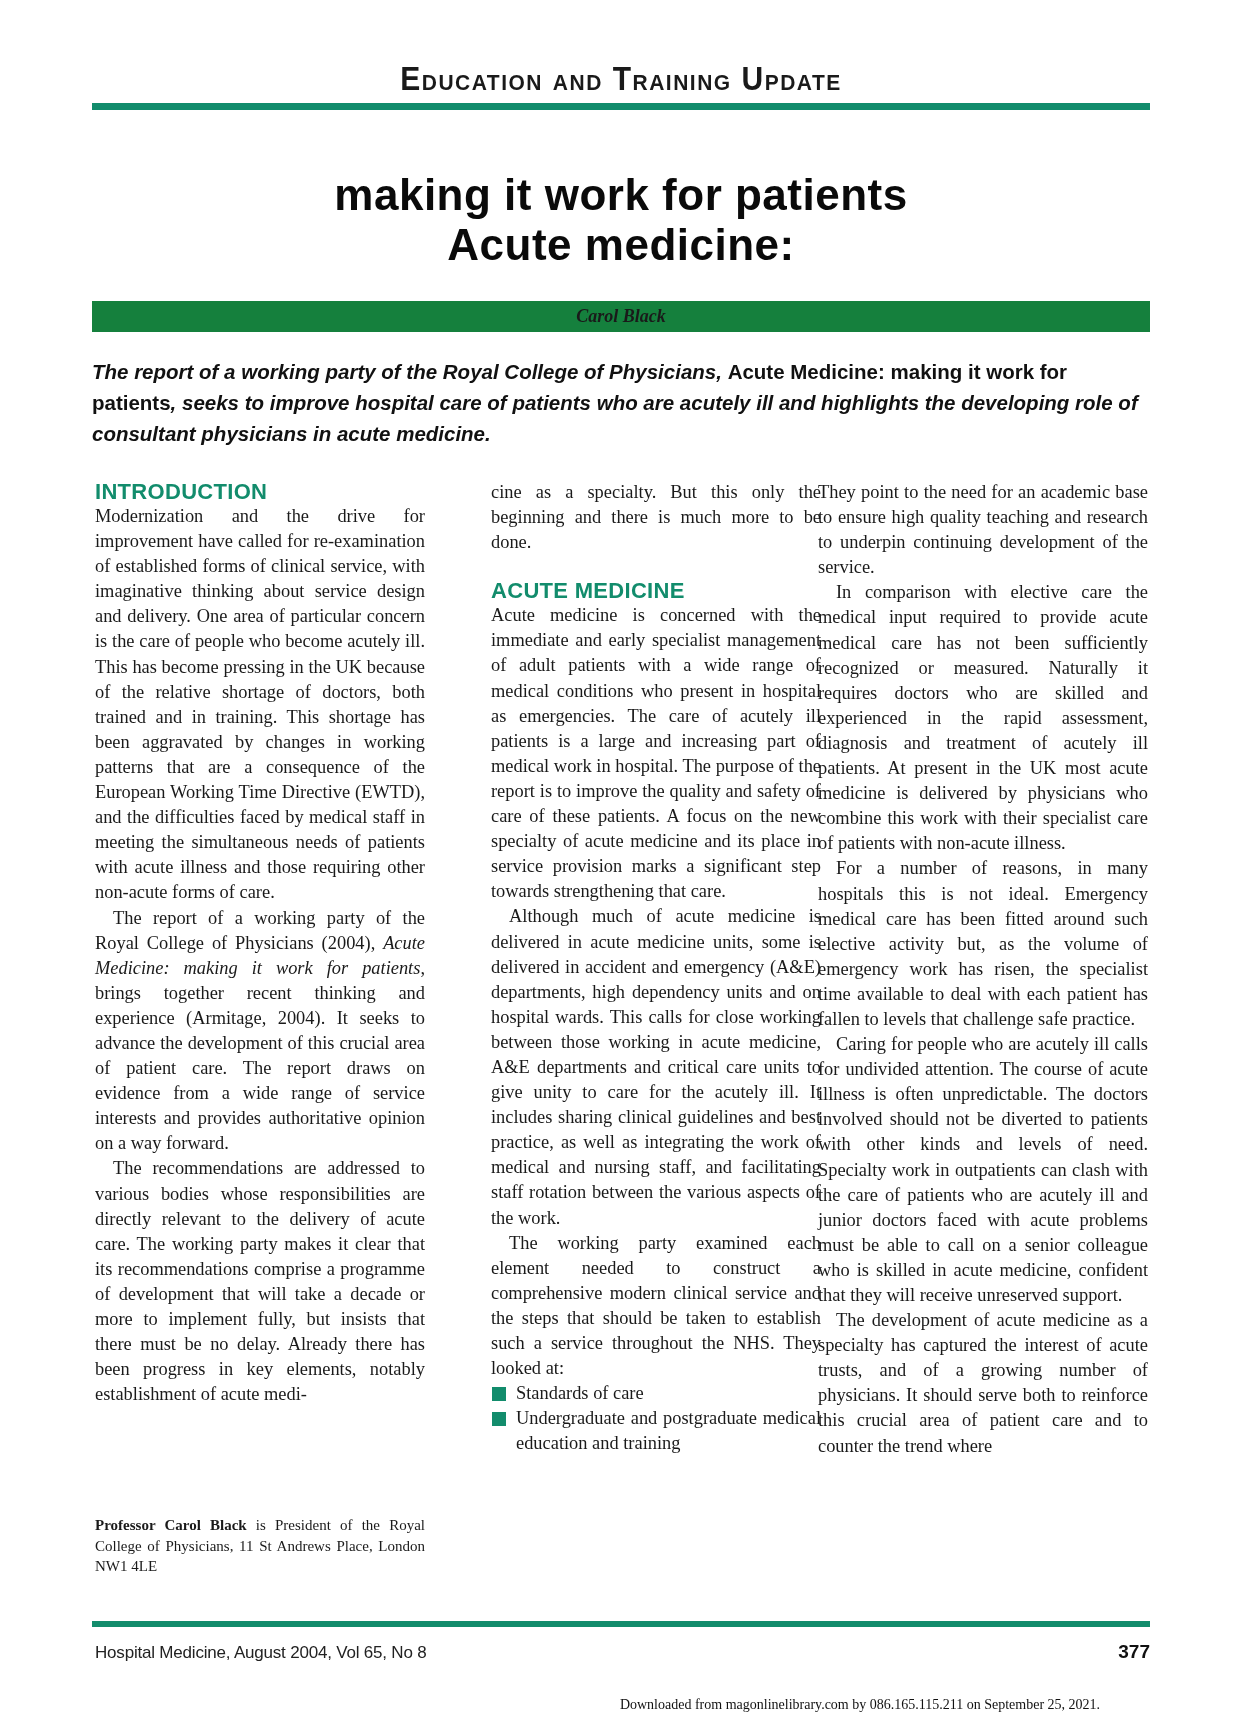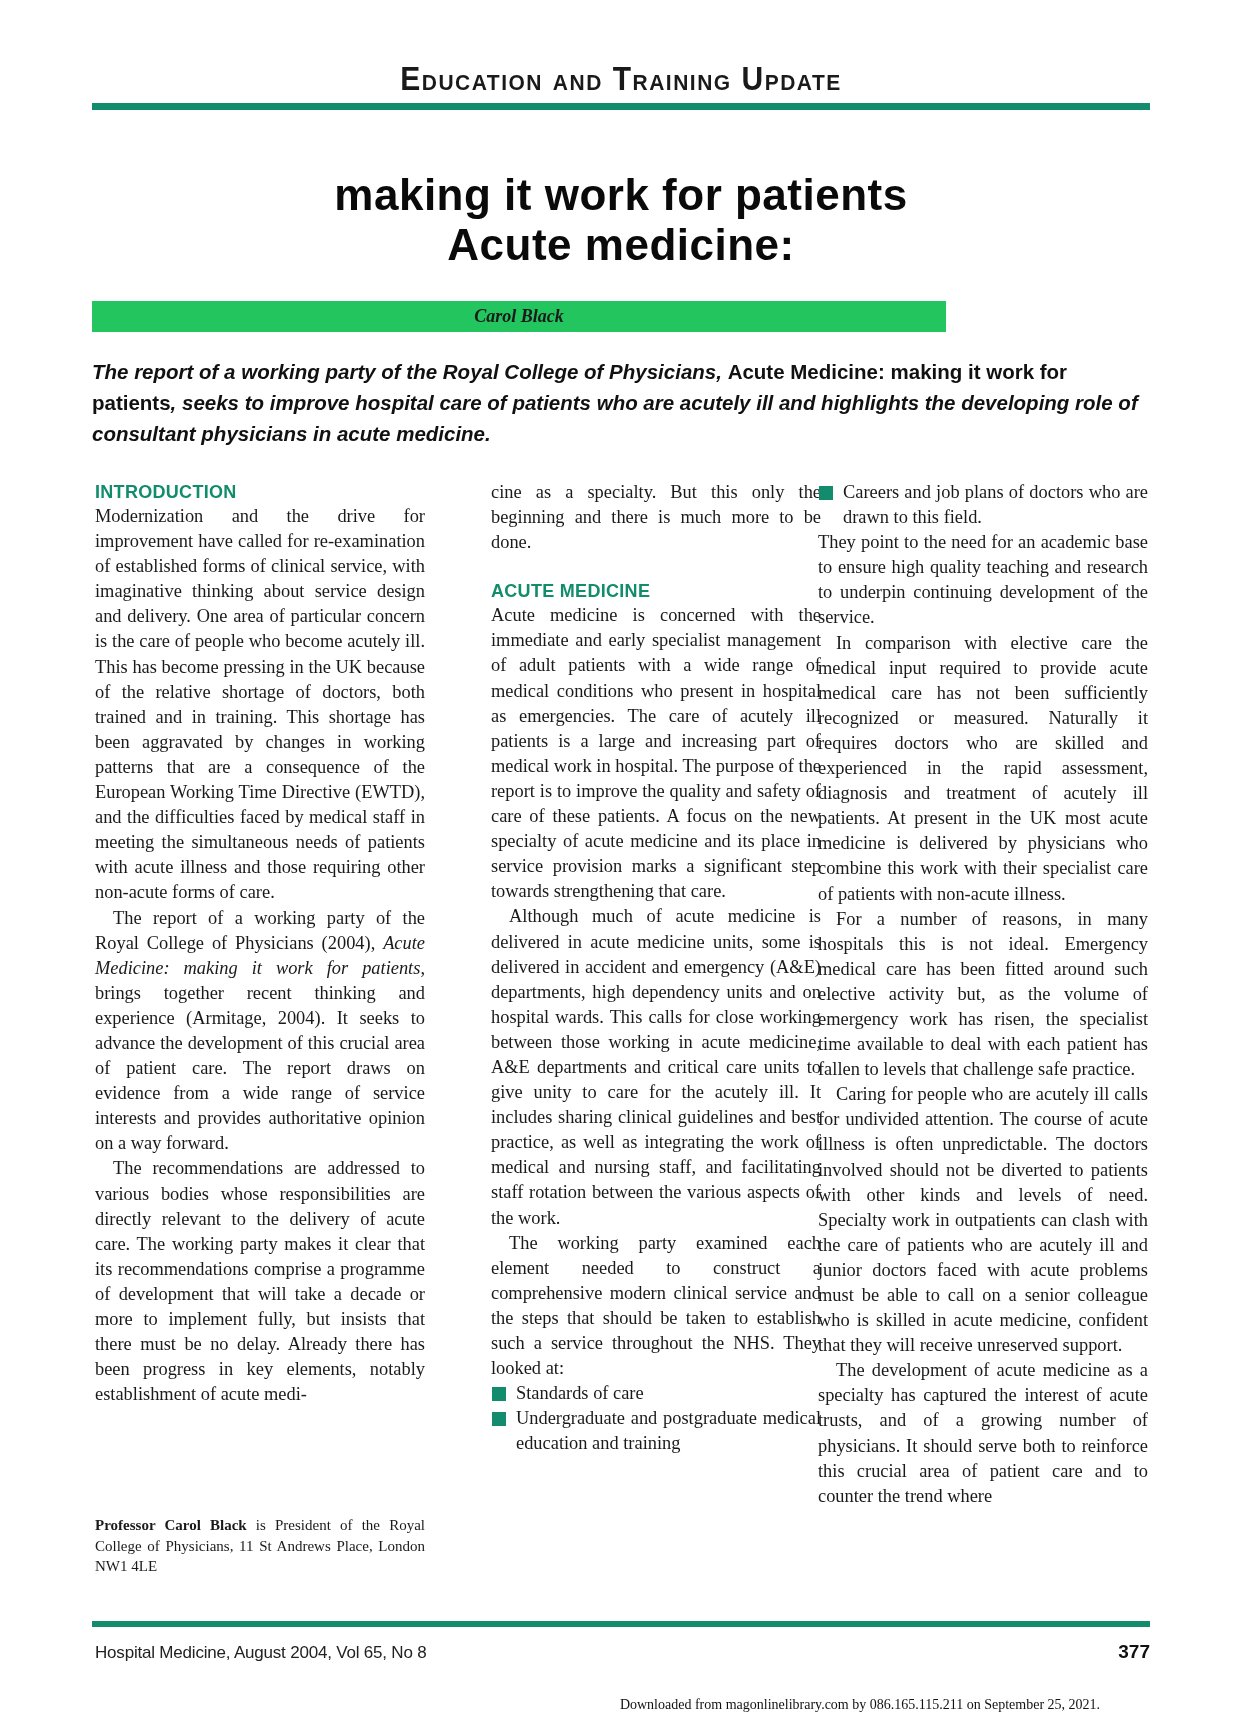--- a/index.html
+++ b/index.html
@@ -16,22 +16,22 @@
   .rule-top { left: 92px; top: 103px; width: 1058px; height: 7px; }
   .rule-bottom { left: 92px; top: 1621px; width: 1058px; height: 6px; }
 
   .title {
     left: 92px; top: 170px; width: 1058px; text-align: center;
     font-family: "Liberation Sans", sans-serif; font-weight: 700;
     font-size: 44px; line-height: 50px; color: #0a0a0a; letter-spacing: 0.5px;
   }
 
   .author-band {
-    left: 92px; top: 301px; width: 854px; height: 31px;
-    background: #22c55e; display: flex; align-items: center; justify-content: center;
+    left: 92px; top: 301px; width: 1058px; height: 31px;
+    background: #15803d; display: flex; align-items: center; justify-content: center;
   }
   .author-band span {
     font-family: "Liberation Serif", serif; font-style: italic; font-weight: 700;
     font-size: 18px; color: #1a1a1a;
   }
 
   .standfirst {
     left: 92px; top: 356px; width: 1058px;
     font-family: "Liberation Sans", sans-serif; font-weight: 700; font-style: italic;
     font-size: 20.5px; line-height: 31px; color: #111;
@@ -46,21 +46,21 @@
   .col-1 { left: 95px; }
   .col-2 { left: 457px; margin-left: 34px; }
   .col-3 { left: 818px; }
   .col p { margin: 0; }
   .col p.indent { text-indent: 18px; }
   .col p.space-after { margin-bottom: 24px; }
   .col .em { font-style: italic; }
 
   .subhead {
     font-family: "Liberation Sans", sans-serif; font-weight: 700;
-    font-size: 18px; color: #128c6c; letter-spacing: 0.3px;
+    font-size: 22px; color: #128c6c; letter-spacing: 0.3px;
     line-height: 24px; text-align: left;
   }
 
   .bullets { list-style: none; margin: 0; padding: 0; }
   .bullets li { position: relative; padding-left: 25px; text-align: justify; }
   .bullet-square {
     position: absolute; left: 1px; top: 6px; width: 14px; height: 14px; background: #128c6c;
   }
 
   .bio {
@@ -116,23 +116,20 @@
   <p>Acute medicine is concerned with the immediate and early specialist management of adult patients with a wide range of medical conditions who present in hospital as emergencies. The care of acutely ill patients is a large and increasing part of medical work in hospital. The purpose of the report is to improve the quality and safety of care of these patients. A focus on the new specialty of acute medicine and its place in service provision marks a significant step towards strengthening that care.</p>
   <p class="indent">Although much of acute medicine is delivered in acute medicine units, some is delivered in accident and emergency (A&amp;E) departments, high dependency units and on hospital wards. This calls for close working between those working in acute medicine, A&amp;E departments and critical care units to give unity to care for the acutely ill. It includes sharing clinical guidelines and best practice, as well as integrating the work of medical and nursing staff, and facilitating staff rotation between the various aspects of the work.</p>
   <p class="indent">The working party examined each element needed to construct a comprehensive modern clinical service and the steps that should be taken to establish such a service throughout the NHS. They looked at:</p>
   <ul class="bullets">
     <li><span class="bullet-square"></span><span>Standards of care</span></li>
     <li><span class="bullet-square"></span><span>Undergraduate and postgraduate medical education and training</span></li>
   </ul>
 </div>
 
 <div class="abs col col-3">
-  <ul class="bullets">
-    <li><span class="bullet-square"></span><span>Careers and job plans of doctors who are drawn to this field.</span></li>
-  </ul>
   <p>They point to the need for an academic base to ensure high quality teaching and research to underpin continuing development of the service.</p>
   <p class="indent">In comparison with elective care the medical input required to provide acute medical care has not been sufficiently recognized or measured. Naturally it requires doctors who are skilled and experienced in the rapid assessment, diagnosis and treatment of acutely ill patients. At present in the UK most acute medicine is delivered by physicians who combine this work with their specialist care of patients with non-acute illness.</p>
   <p class="indent">For a number of reasons, in many hospitals this is not ideal. Emergency medical care has been fitted around such elective activity but, as the volume of emergency work has risen, the specialist time available to deal with each patient has fallen to levels that challenge safe practice.</p>
   <p class="indent">Caring for people who are acutely ill calls for undivided attention. The course of acute illness is often unpredictable. The doctors involved should not be diverted to patients with other kinds and levels of need. Specialty work in outpatients can clash with the care of patients who are acutely ill and junior doctors faced with acute problems must be able to call on a senior colleague who is skilled in acute medicine, confident that they will receive unreserved support.</p>
   <p class="indent">The development of acute medicine as a specialty has captured the interest of acute trusts, and of a growing number of physicians. It should serve both to reinforce this crucial area of patient care and to counter the trend where</p>
 </div>
 
 <div class="abs rule rule-bottom"></div>
 <div class="abs footer-journal">Hospital Medicine, August 2004, Vol 65, No 8</div>
 <div class="abs footer-page">377</div>

